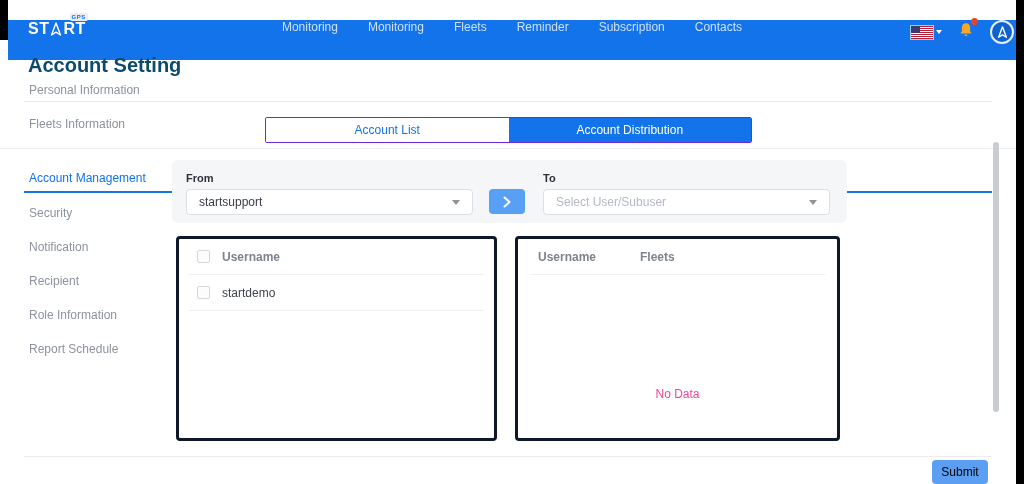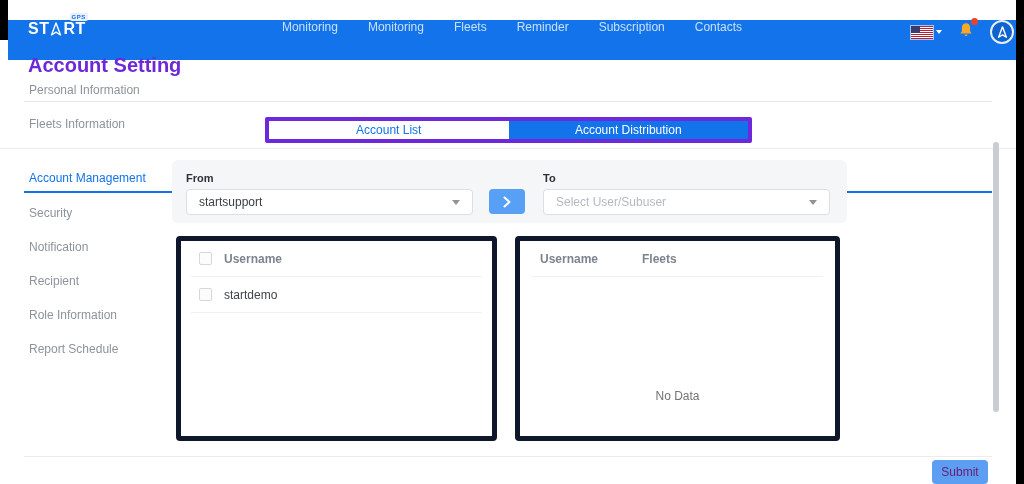--- a/index.html
+++ b/index.html
@@ -18,57 +18,57 @@
   .nav-right { margin-left:auto; display:flex; align-items:center; gap:15px; padding-right:2px; }
   .flag-wrap { display:flex; align-items:center; gap:3px; cursor:pointer; }
   .flag { position:relative; width:22px; height:13px; background:repeating-linear-gradient(#b22234 0 1px,#fff 1px 2px); background-size:100% 13px; box-shadow:0 0 0 1px rgba(255,255,255,.6); }
   .flag .canton { position:absolute; left:0; top:0; width:9px; height:7px; background:#3c3b6e; }
   .flag-caret { width:0; height:0; border-left:3.5px solid transparent; border-right:3.5px solid transparent; border-top:4px solid #fff; }
   .bell-wrap { position:relative; cursor:pointer; }
   .bell-dot { position:absolute; right:-3px; top:-3px; width:7px; height:7px; background:#e8432d; border-radius:50%; }
   .avatar { width:24px; height:24px; border-radius:50%; background:#0f63cf; border:2px solid #e9eef8; display:flex; align-items:center; justify-content:center; cursor:pointer; }
 
   
-  .page-title { position:absolute; left:28px; top:54px; font-size:20px; font-weight:600; color:#6d28d9; }
+  .page-title { position:absolute; left:28px; top:54px; font-size:20px; font-weight:600; color:#0c4a6e; }
   .tabrow { position:absolute; left:24px; right:24px; top:83px; height:19px; display:flex; gap:14px; border-bottom:1px solid #e7e9ec;flex-direction:column; }
   .tab { font-size:12px; color:#8d939c; padding:0 5px 6px 5px; cursor:pointer; white-space:nowrap; }
   .tab.active { color:#1273eb; border-bottom:2px solid #1273eb; margin-bottom:-1px;margin-top:20px; }
 
   
-  .segmented { position:absolute; left:265px; top:117px; width:487px; height:26px; display:flex; border:4px solid #6d28d9; border-radius:2px; overflow:hidden; background:#fff; }
+  .segmented { position:absolute; left:265px; top:117px; width:487px; height:26px; display:flex; border:1px solid #6d28d9; border-radius:2px; overflow:hidden; background:#fff; }
   .seg { flex:1; display:flex; align-items:center; justify-content:center; font-size:12px; cursor:pointer; }
   .seg.inactive { background:#fff; color:#1273eb; }
   .seg.active { background:#1273eb; color:#fff; }
   .section-divider { position:absolute; left:0; right:0; top:148px; border-top:1px solid #e9eef5; }
 
   
   .card { position:absolute; left:172px; top:160px; width:675px; height:63px; background:#f5f6f8; border-radius:6px;text-decoration:underline; }
   .fld-label { position:absolute; font-size:11px; font-weight:bold; color:#2c3137; }
   .sel { position:absolute; height:25px; background:#fff; border:1px solid #dcdfe3; border-radius:4px; display:flex; align-items:center; padding:12px 12px; font-size:12px; cursor:pointer; }
   .sel .sel-text { flex:1; color:#3b4048; }
   .sel .sel-text.placeholder { color:#b4bac2; }
   .sel .caret { width:0; height:0; border-left:4px solid transparent; border-right:4px solid transparent; border-top:5px solid #8e9399; }
   .arrow-btn { position:absolute; left:317px; top:29px; width:36px; height:25px; background:#57a0f5; border:none; border-radius:4px; display:flex; align-items:center; justify-content:center; cursor:pointer; }
 
   
-  .panel { position:absolute; top:236px; background:#fff; border:5px solid #0f172a; border-radius:4px; }
+  .panel { position:absolute; top:236px; background:#fff; border:3px solid #0f172a; border-radius:4px; }
   .panel-left { left:176px; width:321px; height:205px; }
   .panel-right { left:515px; width:325px; height:205px; }
   .list-row { display:flex; align-items:center; height:35px; padding:0 18px; gap:12px; }
   .list-row + .list-divider, .list-divider { border-top:1px solid #eef0f3; margin:0 10px; }
   .cb { width:13px; height:13px; border:1px solid #d4d8dd; border-radius:2px; background:#fcfcfd; cursor:pointer; flex:none; }
   .hdr-text { font-size:12px; font-weight:bold; color:#7d848e; }
   .cell-text { font-size:12px; color:#3f444b; }
   .tbl-header { display:flex; align-items:center; height:35px; padding:0 20px; }
   .tbl-header .col-username { width:102px; }
-  .no-data { position:absolute; left:0; right:0; top:148px; text-align:center; font-size:12px; color:#737373; }
+  .no-data { position:absolute; left:0; right:0; top:148px; text-align:center; font-size:12px; color:#ec4899; }
 
   
   .footer-divider { position:absolute; left:24px; right:24px; top:456px; border-top:1px solid #ececec; }
-  .submit-btn { position:absolute; left:932px; top:460px; width:56px; height:24px; background:#5b9ef2; color:#701a75; border:none; border-radius:4px; font-size:12px; font-family:inherit; cursor:pointer; }
+  .submit-btn { position:absolute; left:932px; top:460px; width:56px; height:24px; background:#5b9ef2; color:#000000; border:none; border-radius:4px; font-size:12px; font-family:inherit; cursor:pointer; }
 
   
   .scroll-thumb { position:absolute; left:993px; top:142px; width:6px; height:270px; background:#c9ccd0; border-radius:3px; cursor:pointer; }
 </style>
 </head>
 <body>
 
 <div class="frame">
   <div class="app">
 

